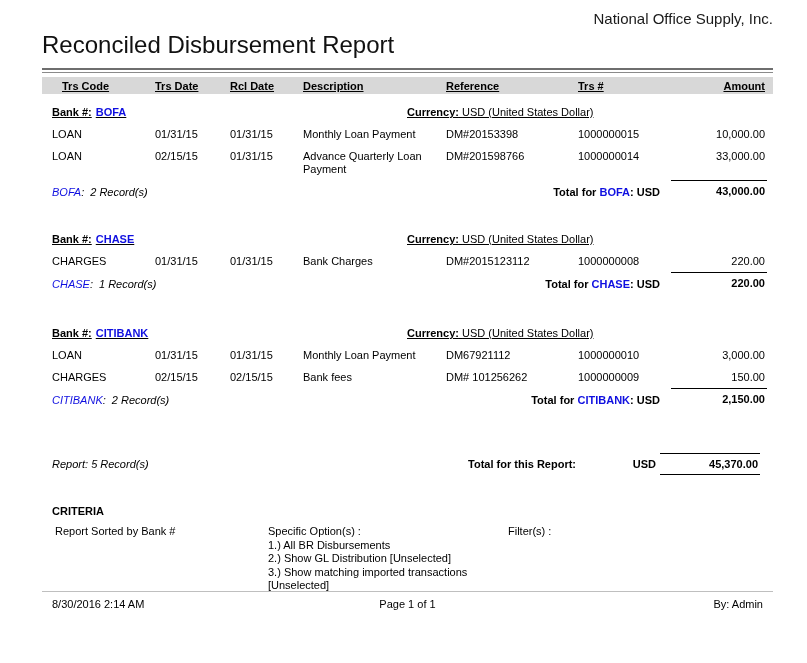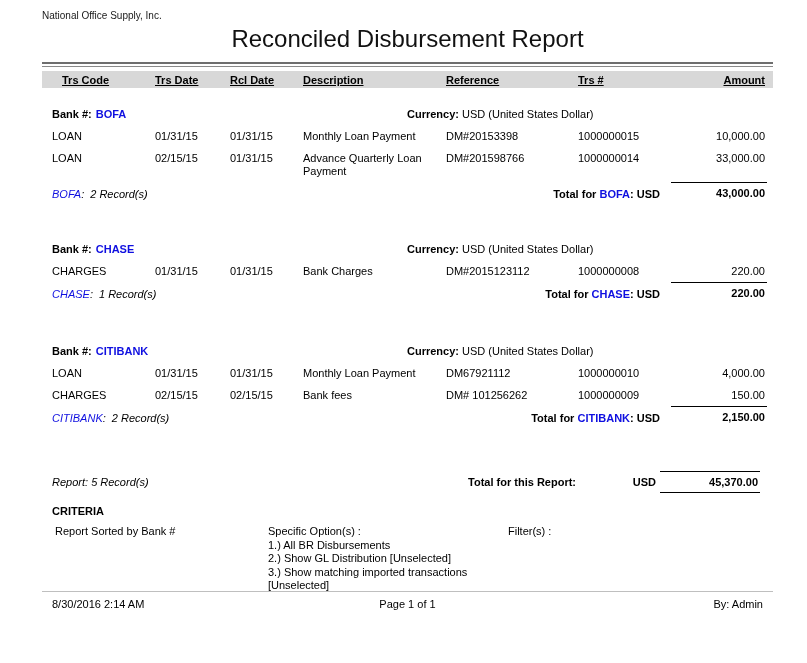--- a/index.html
+++ b/index.html
@@ -11,27 +11,26 @@
   }
   .page {
     position: relative;
     width: 807px;
     height: 663px;
     background: #ffffff;
     overflow: hidden;
     padding: 8px 34px 0 42px;
   }
   .company {
-    text-align: left;
-    font-size: 10px;
+    text-align: right;
+    font-size: 15px;
     color: #1a1a1a;
     padding-top: 2px;
   }
   .title {
-    text-align: center;
     font-size: 24px;
     color: #111111;
     margin-top: 4px;
   }
   .double-rule {
     height: 5px;
     border-top: 2px solid #6e6e6e;
     border-bottom: 1px solid #8a8a8a;
     margin-top: 9px;
     margin-bottom: 4px;
@@ -48,21 +47,21 @@
     background: #d8d8d8;
     font-weight: bold;
     text-align: left;
     padding: 3px 0 2px 0;
     vertical-align: middle;
   }
   tr.col-header-row th span { text-decoration: underline; }
   tr.col-header-row th.first { padding-left: 20px; }
   tr.col-header-row th.amount { text-align: right; padding-right: 8px; }
   td { vertical-align: top; line-height: 13px; }
-  tr.bank-row td { padding-top: 20px; }
+  tr.bank-row td { padding-top: 12px; text-decoration: underline; }
   tr.bank-row td.bank-cell { padding-left: 10px; }
   tr.bank-row td.currency-cell { padding-left: 104px; }
   tr.data-row td { padding-top: 9px; }
   tr.data-row td.first { padding-left: 10px; }
   tr.data-row td.amount { text-align: right; padding-right: 8px; }
   tr.total-row td { padding-top: 10px; }
   tr.total-row td.records { padding-left: 10px; font-style: italic; }
   tr.total-row td.total-label { text-align: right; font-weight: bold; }
   tr.total-row td.total-amount, tr.report-total-row td.total-amount { padding-top: 4px; }
   .amount-line {
@@ -229,21 +228,21 @@
           <span class="b">Currency:</span> <span>USD (United States Dollar)</span>
         </td>
       </tr>
       <tr class="data-row">
         <td class="first">LOAN</td>
         <td>01/31/15</td>
         <td>01/31/15</td>
         <td>Monthly Loan Payment</td>
         <td>DM67921112</td>
         <td>1000000010</td>
-        <td class="amount">4,000.00</td>
+        <td class="amount">3,000.00</td>
       </tr>
       <tr class="data-row">
         <td class="first">CHARGES</td>
         <td>02/15/15</td>
         <td>02/15/15</td>
         <td>Bank fees</td>
         <td>DM# 101256262</td>
         <td>1000000009</td>
         <td class="amount">150.00</td>
       </tr>

